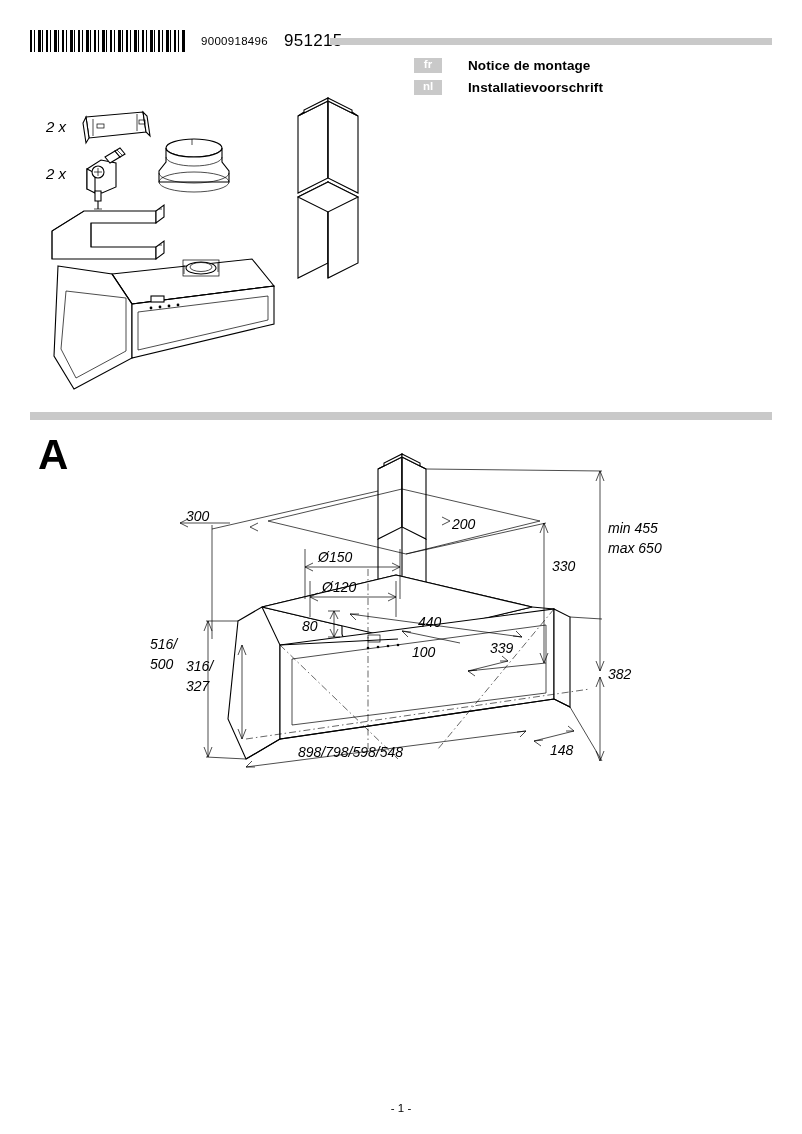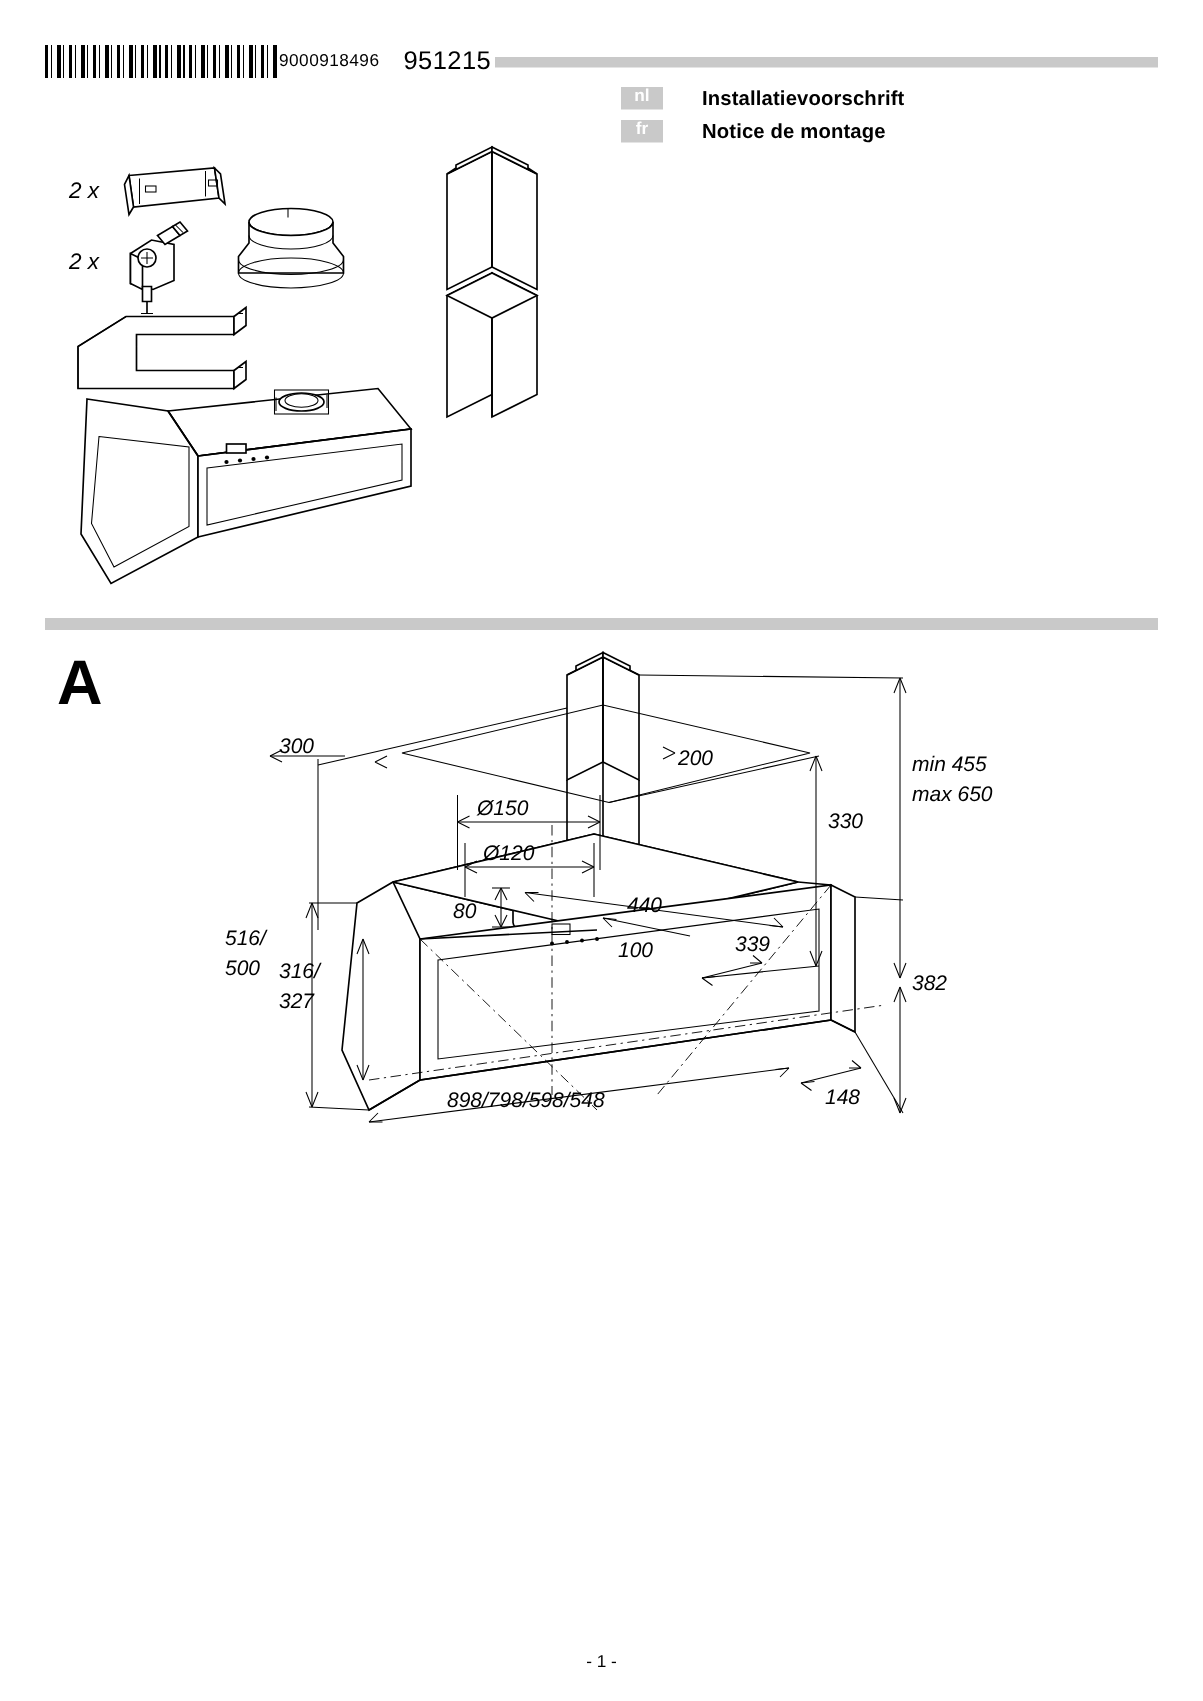--- a/index.html
+++ b/index.html
@@ -32,21 +32,21 @@
       to right,
       #000 0px, #000 2px, #fff 2px, #fff 4px,
       #000 4px, #000 5px, #fff 5px, #fff 8px,
       #000 8px, #000 11px, #fff 11px, #fff 12px,
       #000 12px, #000 13px, #fff 13px, #fff 16px
     );
   }
   .barcode-num {
     font-size: 11.5px;
     letter-spacing: 0.3px;
-    margin-left: 1px;
+    margin-left: 16px;
     white-space: nowrap;
   }
   .barcode-date {
     font-size: 17px;
     letter-spacing: 0.3px;
     margin-left: 16px;
     white-space: nowrap;
   }
   .gray-bar-top {
     position: absolute;
@@ -137,26 +137,26 @@
 
   <div class="barcode-row">
     <div class="barcode"></div>
     <div class="barcode-num">9000918496</div>
     <div class="barcode-date">951215</div>
   </div>
   <div class="gray-bar-top"></div>
 
   <div class="lang-list">
     <div class="lang-row">
+      <span class="lang-code">fr</span>
+      <span class="lang-title">Notice de montage</span>
+    </div>
+    <div class="lang-row">
       <span class="lang-code">nl</span>
       <span class="lang-title">Installatievoorschrift</span>
-    </div>
-    <div class="lang-row">
-      <span class="lang-code">fr</span>
-      <span class="lang-title">Notice de montage</span>
     </div>
   </div>
 
   <div class="draw" style="left:46px; top:105px;">
     <svg width="350" height="300" viewBox="0 0 350 300">
 
       <text class="dimtxt" x="0" y="27" style="font-size:15px">2 x</text>
 
       <g>
         <path class="fillw" d="M40 12 L97 7 L100 27 L43 33 Z"></path>
@@ -248,21 +248,21 @@
           <circle cx="123" cy="60" r="1.4"></circle>
           <circle cx="132" cy="59" r="1.4"></circle>
         </g>
       </g>
     </svg>
   </div>
 
   <div class="section-letter">A</div>
   <div class="gray-bar-mid"></div>
 
-  <div class="draw" style="left:150px; top:430px;">
+  <div class="draw" style="left:150px; top:449px;">
     <svg width="520" height="330" viewBox="0 0 520 330">
 
       <g>
         <path class="fillw" d="M228 20 L252 8 L252 78 L228 90 Z"></path>
         <path class="fillw" d="M252 8 L276 20 L276 90 L252 78 Z"></path>
         <path class="fillw" d="M228 20 L234 17 L234 14 L252 5 L252 8 Z"></path>
         <path class="fillw" d="M252 5 L270 14 L270 17 L276 20 L252 8 Z"></path>
         <path class="ln" d="M252 8 L252 78"></path>
 
         <path class="ln" d="M228 90 L228 170"></path>

